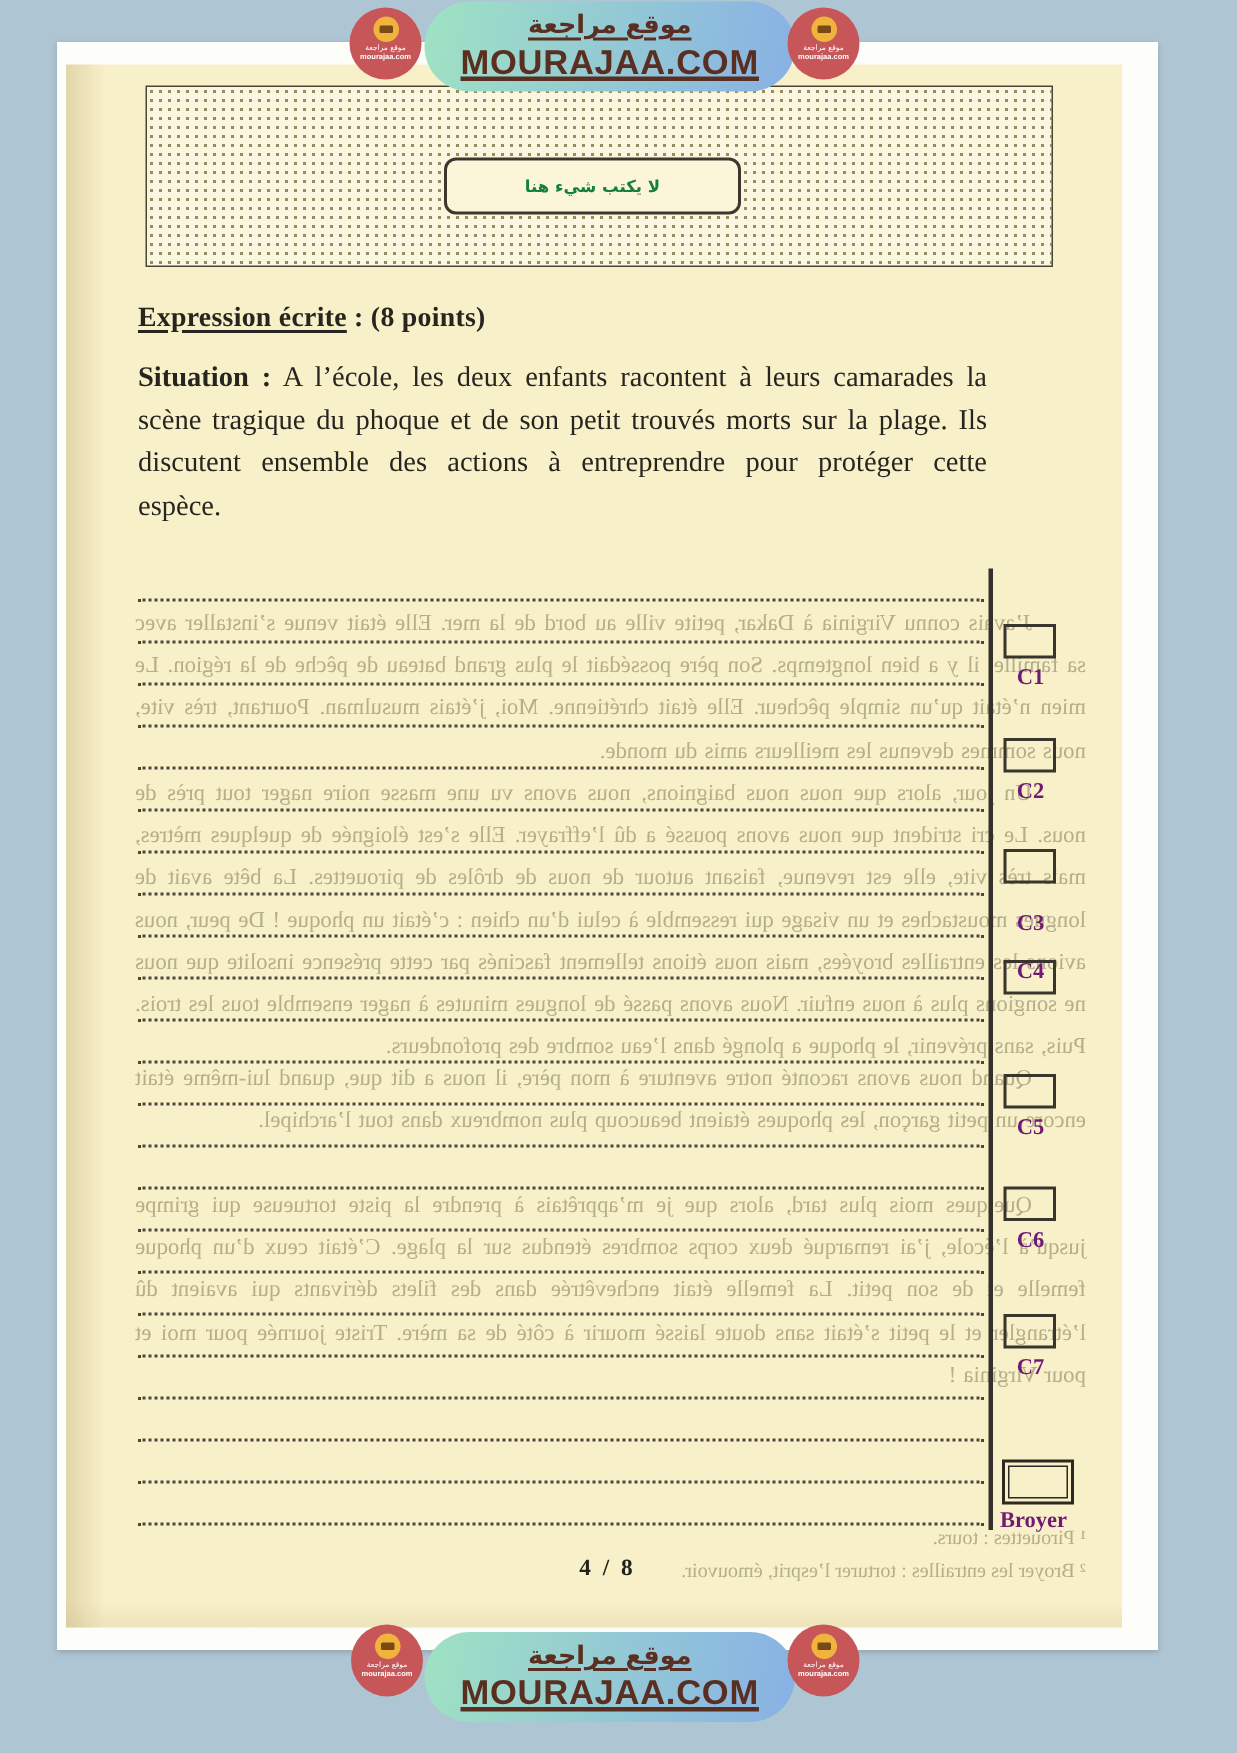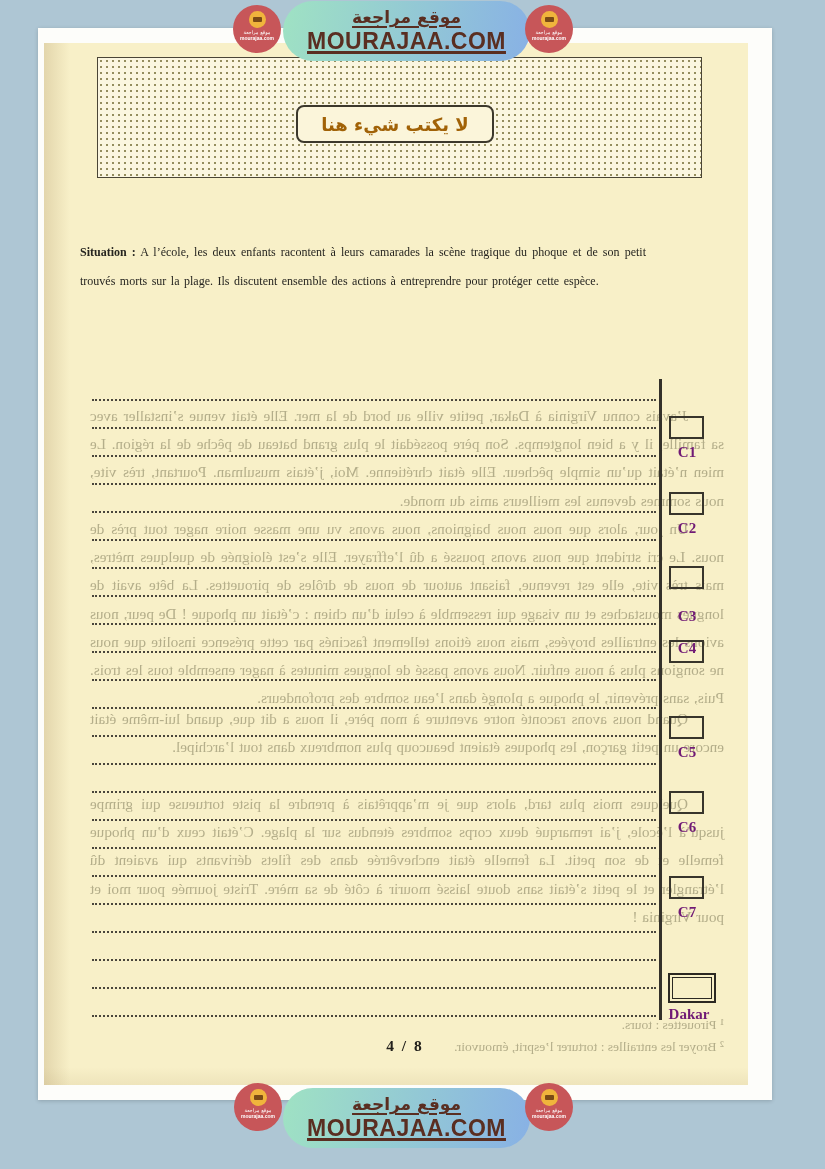--- a/index.html
+++ b/index.html
@@ -18,26 +18,26 @@
   .paper{position:absolute; left:44px; top:43px; width:704px; height:1042px; background:var(--paper);}
   .paper::before{content:""; position:absolute; inset:0; background:linear-gradient(90deg, rgba(150,120,70,0.22), rgba(150,120,70,0) 26px), linear-gradient(0deg, rgba(150,120,70,0.10), rgba(150,120,70,0) 18px); pointer-events:none;}
 
   
   .nowrite-zone{position:absolute; left:97px; top:57px; width:605px; height:121px; border:1.5px solid #4a4536;
     background-color:#fbf6e0;
     background-image:radial-gradient(#948d5e 1px, rgba(0,0,0,0) 1.15px);
     background-size:6px 6px;}
   .nowrite-label-box{position:absolute; left:198px; top:47px; width:198px; height:38px; background:#fbf5da;
     border:2px solid #3c382c; border-radius:8px; display:flex; align-items:center; justify-content:center;}
-  .nowrite-label{font-family:"DejaVu Sans", sans-serif; font-size:18px; font-weight:bold; color:#a16207; direction:rtl;}
+  .nowrite-label{font-family:"DejaVu Sans", sans-serif; font-size:11px; font-weight:bold; color:#15803d; direction:rtl;}
 
   
   .heading{position:absolute; left:92px; top:202px; font-size:18.5px; font-weight:bold; color:var(--ink); letter-spacing:0.2px;}
   .heading-title{text-decoration:underline; text-decoration-thickness:1.5px; text-underline-offset:3px;}
-  .para{position:absolute; left:80px; width:566px; font-size:12px; line-height:28.6px; text-align:justify; color:var(--ink); word-spacing:1.5px;}
+  .para{position:absolute; left:92px; width:566px; font-size:19px; line-height:28.6px; text-align:justify; color:var(--ink); word-spacing:1.5px;}
   .para b{font-weight:bold;}
   .situation{top:238px;}
   .consigne{top:325px;}
 
   
   .layer{position:absolute; inset:0;}
   .ans-line{position:absolute; left:92px; width:564px; height:0; border-top:2.5px dotted var(--line_dot);}
   .vline{position:absolute; left:659px; top:379px; width:2.5px; height:641px; background:#34312a;}
   .crit-box{position:absolute; left:669px; width:35px; height:23px; border:2px solid var(--box_border);}
   .crit-label{position:absolute; left:662px; width:50px; text-align:center; font-weight:bold; font-size:15px; color:#701a75;}
@@ -87,20 +87,21 @@
       <div class="bleed-foot" style="top: 1014px;">¹ Pirouettes : tours.</div>
       <div class="bleed-foot" style="top: 1036px;">² Broyer les entrailles : torturer l’esprit, émouvoir.</div>
     </div>
 
   <div class="nowrite-zone">
     <div class="nowrite-label-box">
       <span class="nowrite-label">لا يكتب شيء هنا</span>
     </div>
   </div>
 
+  <div class="heading"><span class="heading-title">Expression écrite</span><span> : (8 points)</span></div>
 
   <p class="para situation"><b>Situation :</b> <span>A l’école, les deux enfants racontent à leurs camarades la scène tragique du phoque et de son petit trouvés morts sur la plage. Ils discutent ensemble des actions à entreprendre pour protéger cette espèce.</span></p>
 
   <div class="layer" id="answer-lines">
       <div class="ans-line" style="top: 399px;"></div>
       <div class="ans-line" style="top: 427px;"></div>
       <div class="ans-line" style="top: 455px;"></div>
       <div class="ans-line" style="top: 483px;"></div>
       <div class="ans-line" style="top: 511px;"></div>
       <div class="ans-line" style="top: 539px;"></div>
@@ -136,21 +137,21 @@
       <div class="crit-box" style="top: 716px;"></div>
       <div class="crit-label" style="top: 744px;">C5</div>
       <div class="crit-box" style="top: 791px;"></div>
       <div class="crit-label" style="top: 819px;">C6</div>
       <div class="crit-box" style="top: 876px;"></div>
       <div class="crit-label" style="top: 904px;">C7</div>
     </div>
   <div class="total-box">
     <div class="total-inner"></div>
   </div>
-  <div class="crit-label total-label">Dakar</div>
+  <div class="crit-label total-label">Broyer</div>
 
   <div class="page-number">4 / 8</div>
 
   <div class="pill pill-header">
     <div class="pill-ar">موقع مراجعة</div>
     <div class="pill-en">MOURAJAA.COM</div>
   </div>
   <div class="badge badge-tl">
     <div class="badge-yellow">
         <div class="badge-glyph"></div>

